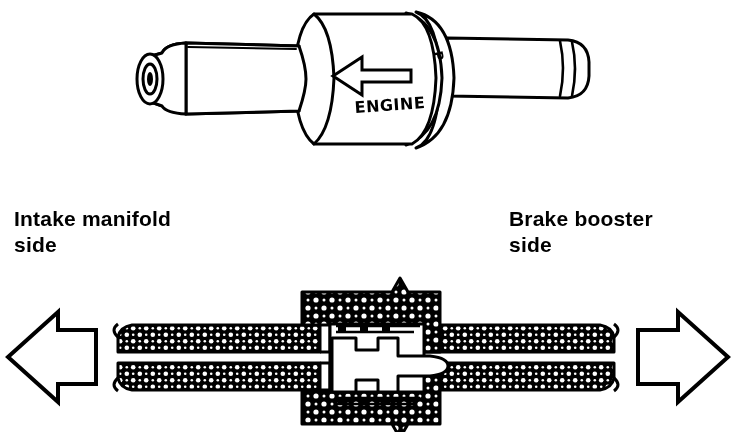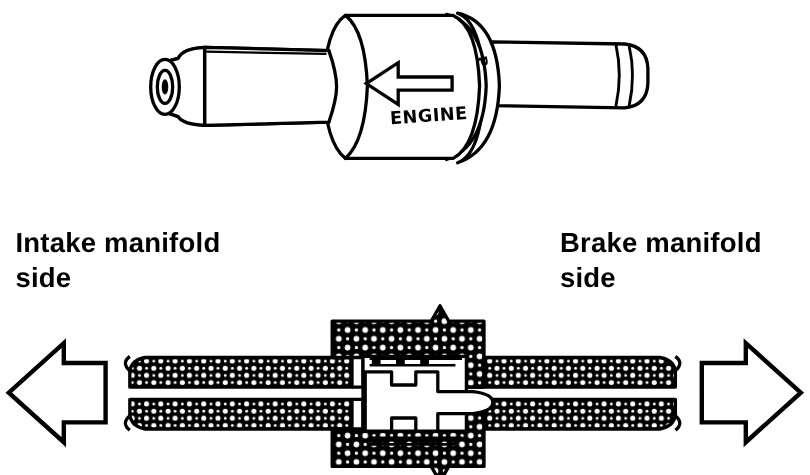--- a/index.html
+++ b/index.html
@@ -22,21 +22,21 @@
     position: absolute;
     left: 0;
     top: 0;
     width: 736px;
     height: 432px;
     display: block;
   }
   .label-text {
     position: absolute;
     font-family: "Liberation Sans", sans-serif;
-    font-size: 25px;
+    font-size: 21px;
     font-weight: 600;
     line-height: 1.26;
     color: #000000;
     letter-spacing: 0.2px;
     white-space: pre-line;
     user-select: none;
   }
   #label-intake {
     left: 14px;
     top: 206px;
@@ -269,16 +269,16 @@
                L 678 402
                L 678 384
                L 638 384
                L 638 330 Z"></path>
     </g>
   </svg>
 
   <div class="label-text" id="label-intake">Intake manifold
 side</div>
 
-  <div class="label-text" id="label-booster">Brake manifold
+  <div class="label-text" id="label-booster">Brake booster
 side</div>
 
 </div>
 
 </body></html>

